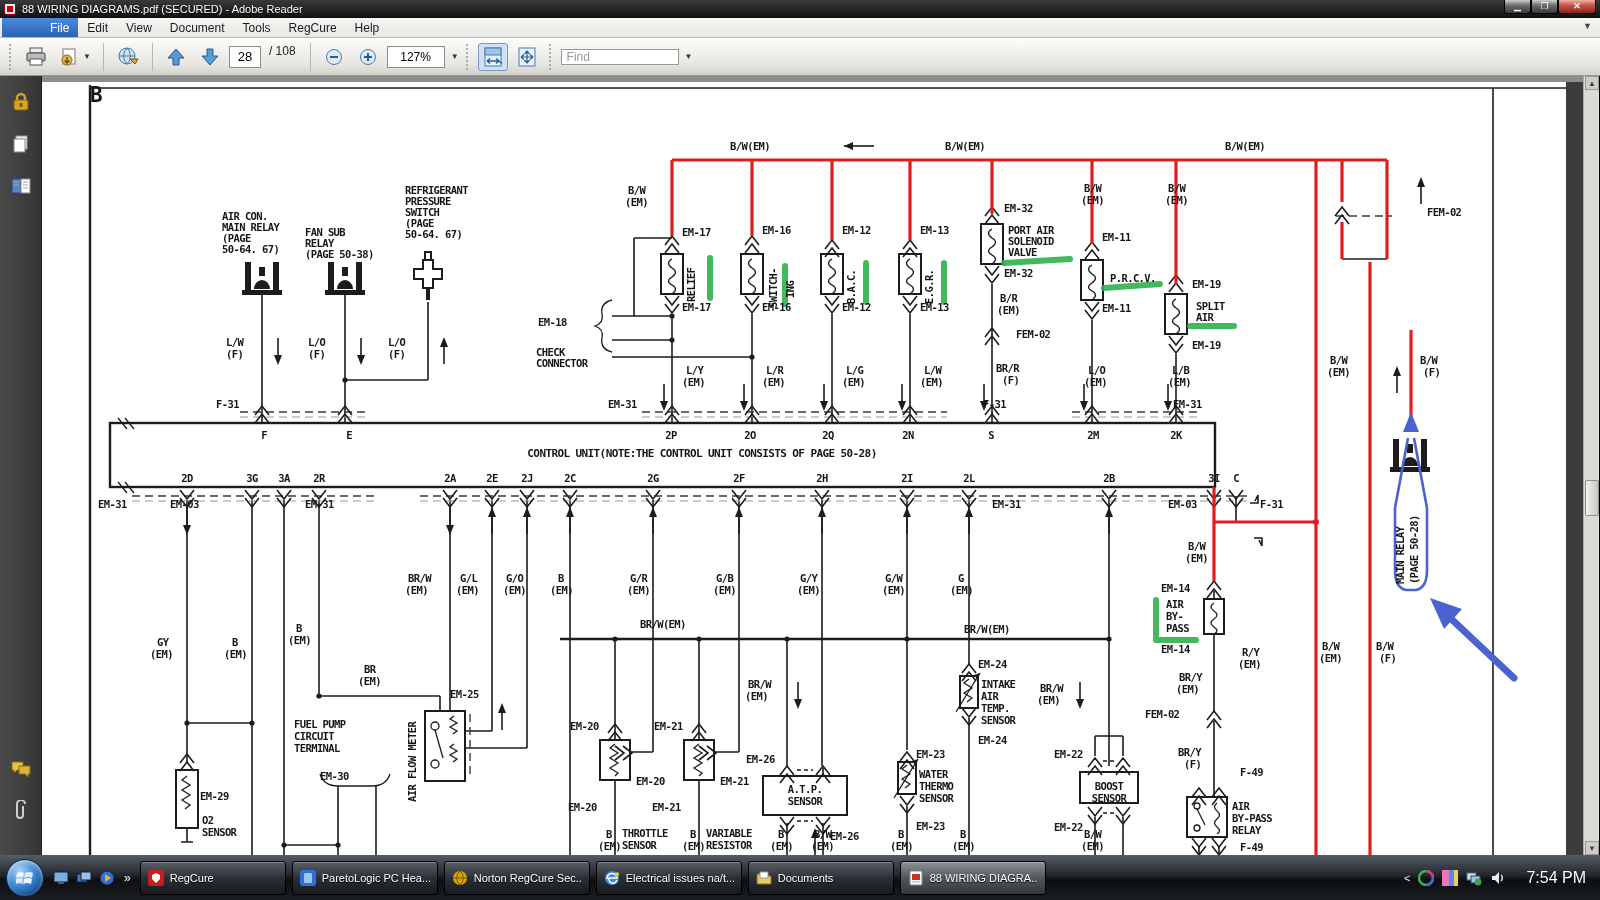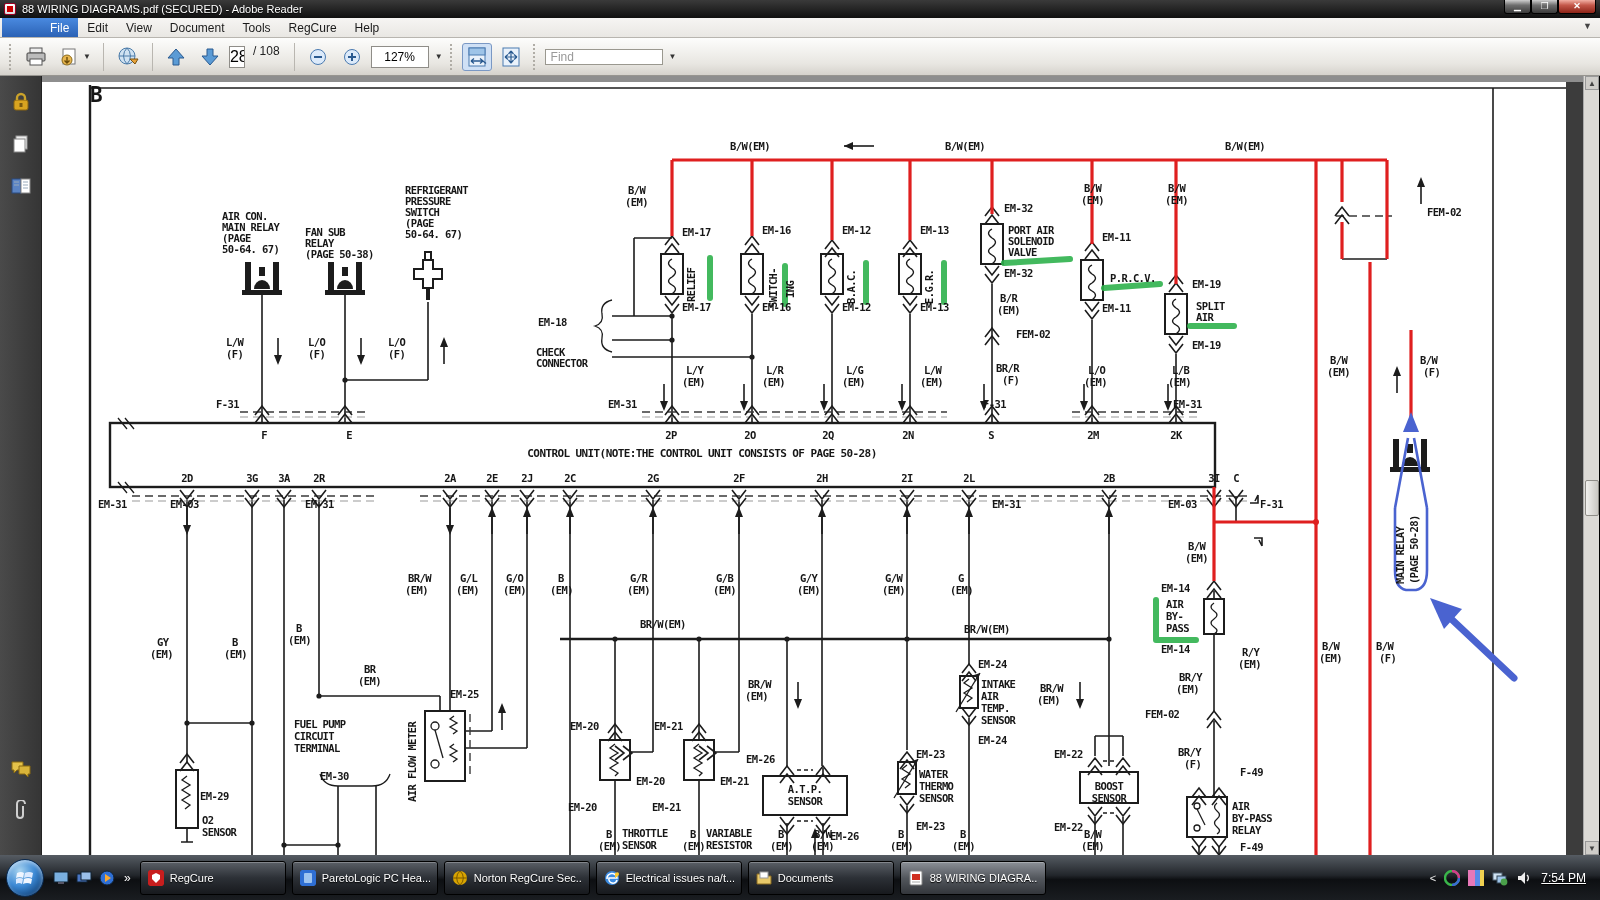--- a/index.html
+++ b/index.html
@@ -21,21 +21,21 @@
   .menu-overflow { position:absolute; right:8px; top:3px; font-size:9px; color:#444; }
 
   
   .toolbar { height:38px; background:linear-gradient(#fdfdfc,#e8e6e1 70%,#d5d2cc); border-bottom:1px solid #979590; display:flex; align-items:center; padding:0 6px; gap:4px; }
   .tb-grip { width:5px; height:26px; border-left:2px dotted #b0ada6; margin:0 3px; }
   .tb-sep { width:1px; height:28px; background:#b9b6b0; margin:0 4px; }
   .tb-btn { height:28px; min-width:30px; display:flex; align-items:center; justify-content:center; border:1px solid transparent; border-radius:3px; padding:0 3px; }
   .tb-btn.pressed { background:#cfe0f5; border:1px solid #7a98c4; }
   .tb-btn svg { display:block; }
   .drop { font-size:8px; color:#333; margin-left:2px; }
-  .pagebox { width:16px; height:22px; border:1px solid #8f8d88; background:#fff; font-size:16px; text-align:center; font-family:"Liberation Sans",sans-serif; }
+  .pagebox { width:32px; height:22px; border:1px solid #8f8d88; background:#fff; font-size:13px; text-align:center; font-family:"Liberation Sans",sans-serif; }
   .pagetotal { font-size:12px; color:#222; margin:0 6px 12px 4px; }
   .zoomval { width:58px; height:22px; border:1px solid #8f8d88; background:#fff; font-size:12px; display:flex; align-items:center; justify-content:center; }
   .findbox { width:118px; height:16px; border:1px solid #9a988f; background:#fff; font-size:12px; padding:0 5px; color:#333; }
   .findbox::placeholder { color:#999; }
 
   
   .appbody { height:779px; display:flex; }
   .sidebar { width:42px; background:linear-gradient(90deg,#4a4a4a,#353535); border-right:1px solid #222; display:flex; flex-direction:column; align-items:center; padding-top:14px; position:relative; }
   .sb-ic { width:24px; height:24px; margin-bottom:18px; display:flex; align-items:center; justify-content:center; }
   .sb-bottom { position:absolute; bottom:14px; display:flex; flex-direction:column; align-items:center; }
@@ -53,21 +53,21 @@
   .ql { display:flex; align-items:center; gap:5px; margin-left:2px; }
   .ql-ic { width:18px; height:18px; display:flex; align-items:center; justify-content:center; }
   .ql-more { color:#fff; font-size:12px; margin:0 3px; }
   .taskbtn { height:25px; width:146px; background:linear-gradient(#5a5f66,#2c3036 50%,#17191d); border:1px solid #000; border-radius:3px; display:flex; align-items:center; gap:6px; padding:16px 7px; box-shadow:inset 0 1px 0 rgba(255,255,255,.25); }
   .taskbtn.active { background:linear-gradient(#8b9097,#53575d 50%,#33363b); }
   .taskbtn .lbl { color:#fff; font-size:11px; white-space:nowrap; overflow:hidden; text-shadow:0 1px 1px #000; }
   .tb-ic { width:16px; height:16px; flex:none; border-radius:2px; }
   .tray { margin-left:auto; display:flex; align-items:center; gap:8px; padding-right:8px; }
   .tray .chev { color:#eee; font-size:11px; }
   .tray-ic { width:16px; height:16px; }
-  .clock { color:#fff; font-size:12px; margin-left:1px; text-shadow:0 1px 1px #000;text-decoration:underline; }
+  .clock { color:#fff; font-size:16px; margin-left:12px; text-shadow:0 1px 1px #000; }
 
   
   svg text.dl { font-family:"DejaVu Sans Mono", monospace; font-weight:bold; fill:#161616; letter-spacing:-0.6px; }
   .bw { stroke:#1c1c1c; stroke-width:1.6; fill:none; }
   .bw2 { stroke:#1c1c1c; stroke-width:2.4; fill:none; }
   .thin { stroke:#1c1c1c; stroke-width:1.3; fill:none; }
   .box { stroke:#1c1c1c; stroke-width:2; fill:none; }
   .blk { fill:#1c1c1c; stroke:none; }
   .rw { stroke:#df1f1f; stroke-width:3.2; fill:none; }
   .gw { stroke:#2fb14c; stroke-width:6; fill:none; stroke-linecap:round; opacity:.9; }

